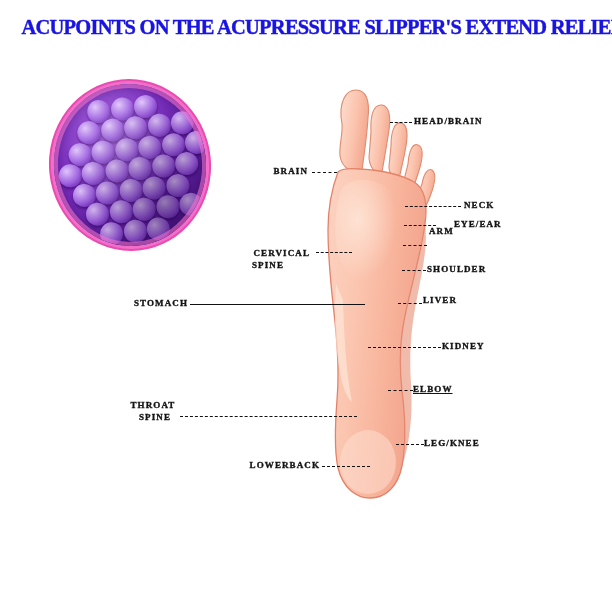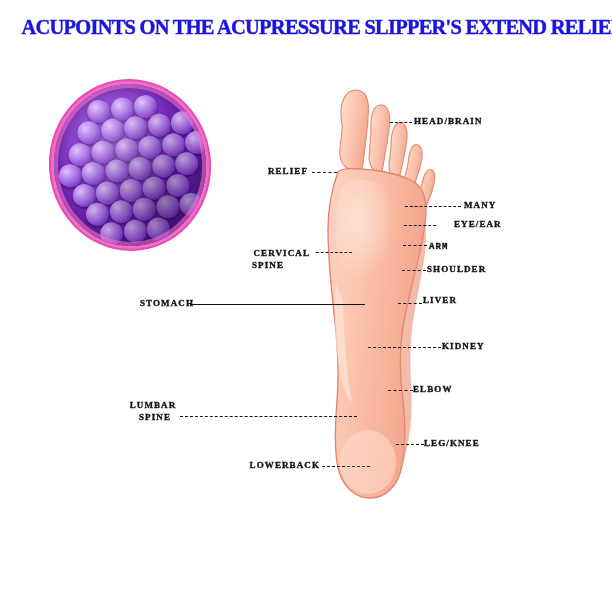--- a/index.html
+++ b/index.html
@@ -215,57 +215,57 @@
       <path d="M30 104 C24 120 22 140 24 158 C27 182 36 196 52 196 C70 196 82 180 86 156 C90 132 86 112 76 104 C62 94 40 92 30 104 Z" fill="url(#archGlow)" opacity="0.9"></path>
 
       <path d="M24 200 C22 226 23 252 26 276 C29 298 33 312 40 318 C34 288 32 250 31 216 Z" fill="#fde3d4" opacity="0.75"></path>
 
       <ellipse cx="56" cy="378" rx="28" ry="32" fill="#fddfd0" opacity="0.55"></ellipse>
 
       <path d="M113 140 C110 168 100 200 93 232 C88 256 87 280 90 306 C93 330 95 356 90 382 C98 360 101 328 99 300 C97 270 99 244 105 214 C111 184 116 160 113 140 Z" fill="#e8977e" opacity="0.65"></path>
     </svg>
   </div>
 
-  <div class="label right-al" style="left:250px; top:166px; width:58px;">RELIEF</div>
+  <div class="label right-al" style="left:250px; top:166px; width:58px;">BRAIN</div>
   <div class="leader dashed" style="left:312px; top:172px; width:25px;"></div>
 
   <div class="label two-line center-al" style="left:226px; top:247px; width:84px;text-align:right;">CERVICAL</div>
   <div class="label two-line center-al" style="left:226px; top:259px; width:84px;">SPINE</div>
   <div class="leader dashed" style="left:316px; top:252px; width:36px;"></div>
 
-  <div class="label right-al" style="left:132px; top:298px; width:70px;text-align:center;">STOMACH</div>
+  <div class="label right-al" style="left:118px; top:298px; width:70px;">STOMACH</div>
   <div class="leader" style="left:190px; top:304px; width:175px;"></div>
 
-  <div class="label two-line center-al" style="left:122px; top:399px; width:62px;">LUMBAR</div>
+  <div class="label two-line center-al" style="left:122px; top:399px; width:62px;">THROAT</div>
   <div class="label two-line center-al" style="left:130px; top:411px; width:50px;">SPINE</div>
   <div class="leader dashed" style="left:180px; top:416px; width:177px;"></div>
 
   <div class="label right-al" style="left:224px; top:460px; width:96px;">LOWERBACK</div>
   <div class="leader dashed" style="left:322px; top:466px; width:48px;"></div>
 
   <div class="leader dashed" style="left:390px; top:122px; width:22px;"></div>
   <div class="label" style="left:414px; top:116px;">HEAD/BRAIN</div>
 
   <div class="leader dashed" style="left:405px; top:206px; width:56px;"></div>
-  <div class="label" style="left:464px; top:200px;">MANY</div>
+  <div class="label" style="left:464px; top:200px;">NECK</div>
 
   <div class="leader dashed" style="left:404px; top:225px; width:32px;"></div>
   <div class="label" style="left:454px; top:219px;">EYE/EAR</div>
 
   <div class="leader dashed" style="left:403px; top:245px; width:24px;"></div>
-  <div class="label" style="left:429px; top:242px;font-family:Liberation Mono, monospace;">ARM</div>
+  <div class="label" style="left:429px; top:226px;">ARM</div>
 
   <div class="leader dashed" style="left:402px; top:270px; width:24px;"></div>
   <div class="label" style="left:427px; top:264px;">SHOULDER</div>
 
   <div class="leader dashed" style="left:398px; top:303px; width:24px;"></div>
   <div class="label" style="left:423px; top:295px;">LIVER</div>
 
   <div class="leader dashed" style="left:368px; top:347px; width:73px;"></div>
   <div class="label" style="left:442px; top:341px;">KIDNEY</div>
 
   <div class="leader dashed" style="left:388px; top:390px; width:25px;"></div>
-  <div class="label" style="left:413px; top:384px;">ELBOW</div>
+  <div class="label" style="left:413px; top:384px;text-decoration:underline;">ELBOW</div>
 
   <div class="leader dashed" style="left:396px; top:444px; width:28px;"></div>
   <div class="label" style="left:424px; top:438px;">LEG/KNEE</div>
 
 </div>
 
 </body></html>

